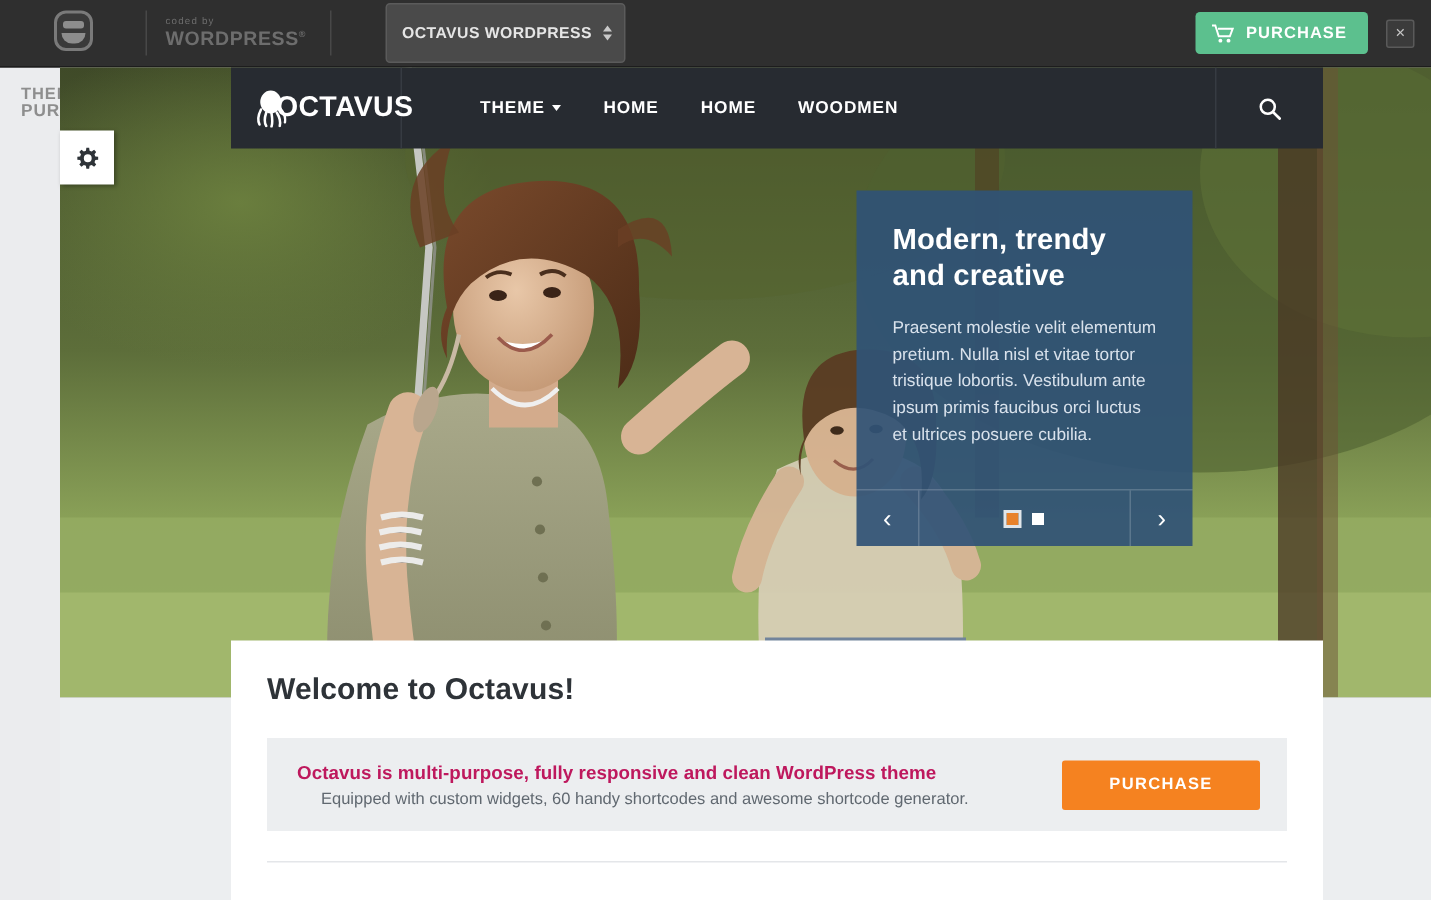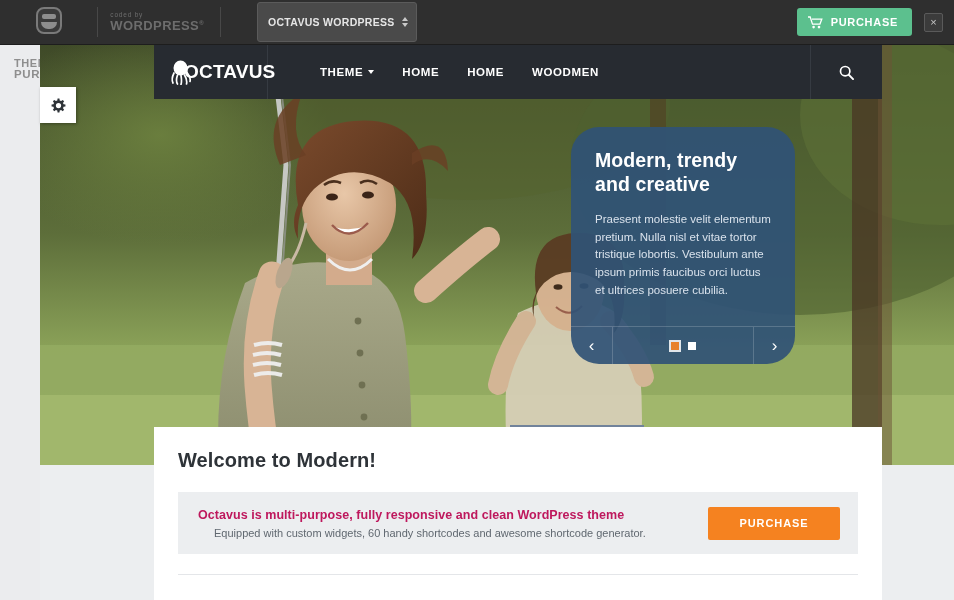--- a/index.html
+++ b/index.html
@@ -149,21 +149,20 @@
     margin-left: auto; width: 72px; height: 54px;
     border-left: 1px solid #363b42;
     display: flex; align-items: center; justify-content: center; cursor: pointer;
   }
 
   
   .caption {
     position: absolute; right: 104px; top: 82px; width: 224px;
     background: rgba(48,82,118,0.92);
     z-index: 25;
-    border-radius: 28px;
   }
   .caption-inner { padding: 22px 22px 26px 24px; }
   .caption h2 {
     font-size: 19.5px; line-height: 1.22; font-weight: bold; color: #ffffff;
     letter-spacing: 0.1px; margin-bottom: 14px;
   }
   .caption p {
     font-size: 11.5px; line-height: 1.56; color: #d9e2ec;
   }
   .cap-nav {
@@ -417,21 +416,21 @@
           <span class="dot"></span>
         </div>
         <div class="cap-arrow next">›</div>
       </div>
     </div>
 
     <div id="pagebg"></div>
 
     <div id="content">
       <div class="content-pad">
-        <div class="welcome-title">Welcome to Modern!</div>
+        <div class="welcome-title">Welcome to Octavus!</div>
 
         <div class="callout">
           <div class="callout-text">
             <div class="h">Octavus is multi-purpose, fully responsive and clean WordPress theme</div>
             <div class="s">Equipped with custom widgets, 60 handy shortcodes and awesome shortcode generator.</div>
           </div>
           <button class="purchase-orange">PURCHASE</button>
         </div>
 
         <div class="fw-row">

